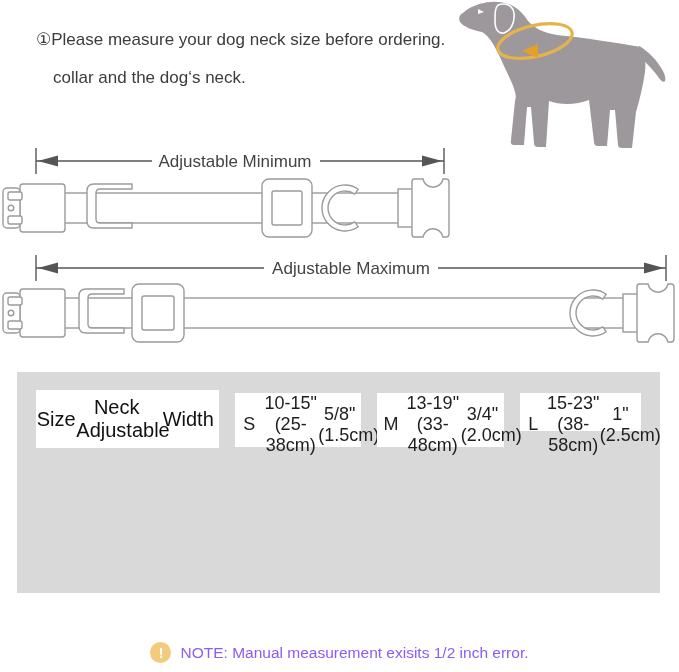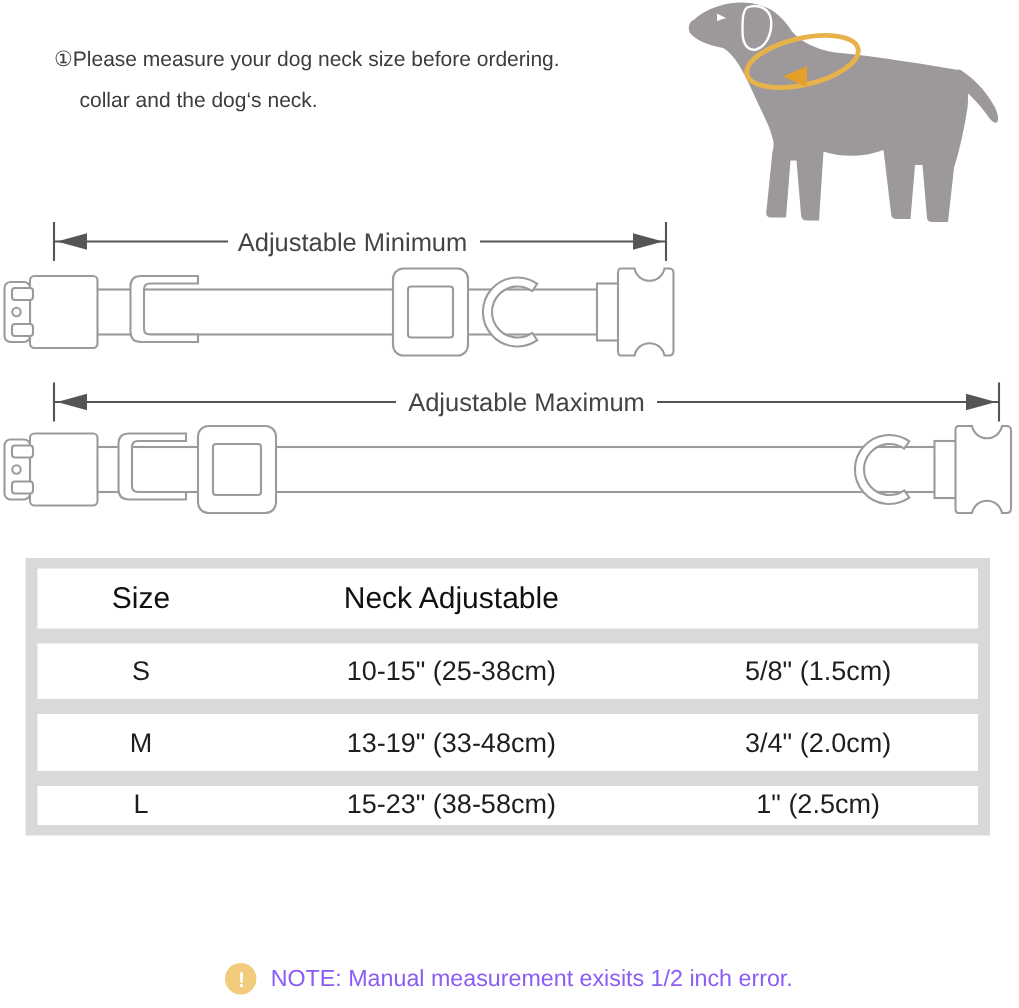--- a/index.html
+++ b/index.html
@@ -2,32 +2,32 @@
 <html><head>
 <meta charset="utf-8">
 <style>
   html,body{margin:0;padding:0;background:#fff;}
   #canvas{
     position:relative;width:679px;height:672px;background:#fff;overflow:hidden;
     font-family:"Liberation Sans","DejaVu Sans",sans-serif;color:#3a3a3a;
   }
   .abs{position:absolute;}
   
-  #instructions{left:36px;top:26px;width:424px;font-size:14px;line-height:27px;color:#3c3c3c;}
-  #instructions .indent{padding-left:17px;}
+  #instructions{left:36px;top:26px;width:424px;font-size:17px;line-height:27px;color:#3c3c3c;}
+  #instructions .indent{padding-left:17px;margin-top:11px;}
   
   text.dim-label{font-family:"Liberation Sans","DejaVu Sans",sans-serif;font-size:17px;fill:#444;}
   
   .art{stroke:#9b9b9b;stroke-width:1.4;fill:#fff;}
   .artline{stroke:#9b9b9b;stroke-width:1.4;fill:none;}
   .dim{stroke:#555;stroke-width:1.4;}
   .dimhead{fill:#555;stroke:none;}
   
-  #size-table{left:17px;top:372px;width:643px;height:185px;background:#d9d9d9;
-    display:flex;flex-direction:column;padding:0;box-sizing:border-box;}
+  #size-table{left:17px;top:372px;width:643px;height:221px;background:#d9d9d9;
+    display:flex;flex-direction:row;padding:11px;box-sizing:border-box;}
   .trow{background:#fff;margin:0 8px;display:grid;grid-template-columns:22% 44% 34%;align-items:center;text-align:center;}
   .trow.hdr{margin-top:7px;height:58px;font-size:20px;color:#111;}
   .trow.r1,.trow.r2{height:54px;margin-top:10px;}
   .trow.r3{height:38px;margin-top:10px;margin-bottom:7px;}
   .trow .cell{font-size:18px;color:#1e1e1e;}
   .trow.hdr .cell{font-size:20px;color:#111;}
   
   #note{left:0;top:642px;width:679px;display:flex;justify-content:center;align-items:center;gap:9px;}
   #note .icon{width:21px;height:21px;border-radius:50%;background:#f2cc7c;color:#fff;
     font-size:14px;font-weight:bold;display:flex;align-items:center;justify-content:center;flex:0 0 auto;}
@@ -119,20 +119,21 @@
     <g>
       <rect class="art" x="623" y="15" width="16" height="38"></rect>
       <path class="art" d="M639,5 H648 A10.2,10.2 0 0 0 668,5 H671 Q674,5 674,8 V60 Q674,63 671,63 H668 A10.2,10.2 0 0 0 648,63 H639 Q637,63 637,60 V8 Q637,5 639,5 Z"></path>
     </g>
   </svg>
 
   <div id="size-table" class="abs">
     <div class="trow hdr">
       <div class="cell">Size</div>
       <div class="cell">Neck Adjustable</div>
+      <div class="cell">Width</div>
     </div>
     <div class="trow r1">
       <div class="cell">S</div>
       <div class="cell">10-15" (25-38cm)</div>
       <div class="cell">5/8" (1.5cm)</div>
     </div>
     <div class="trow r2">
       <div class="cell">M</div>
       <div class="cell">13-19" (33-48cm)</div>
       <div class="cell">3/4" (2.0cm)</div>

